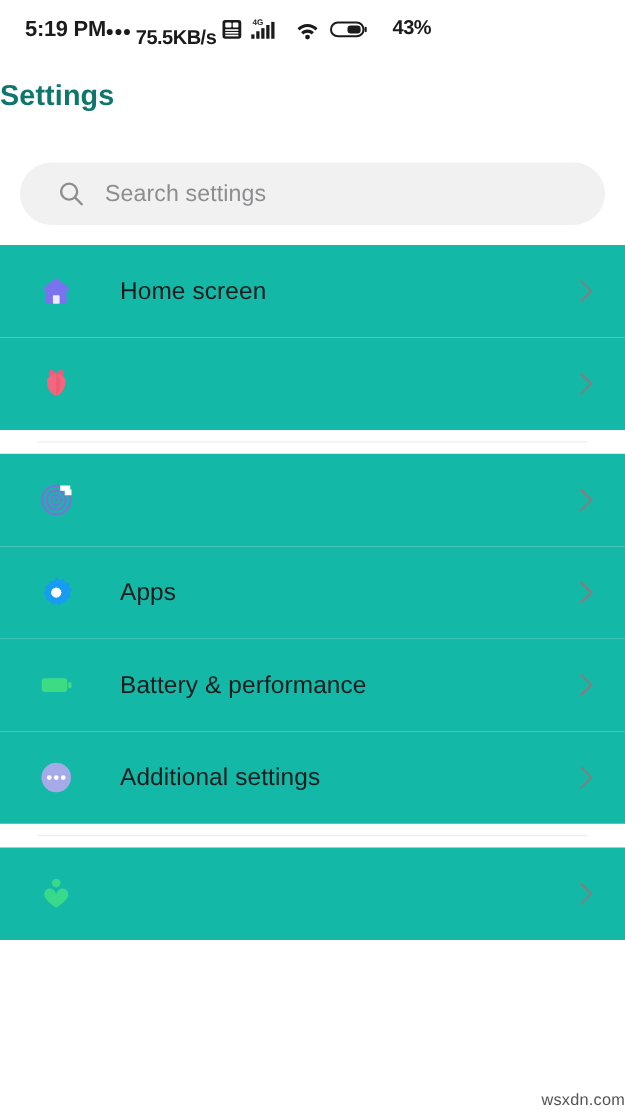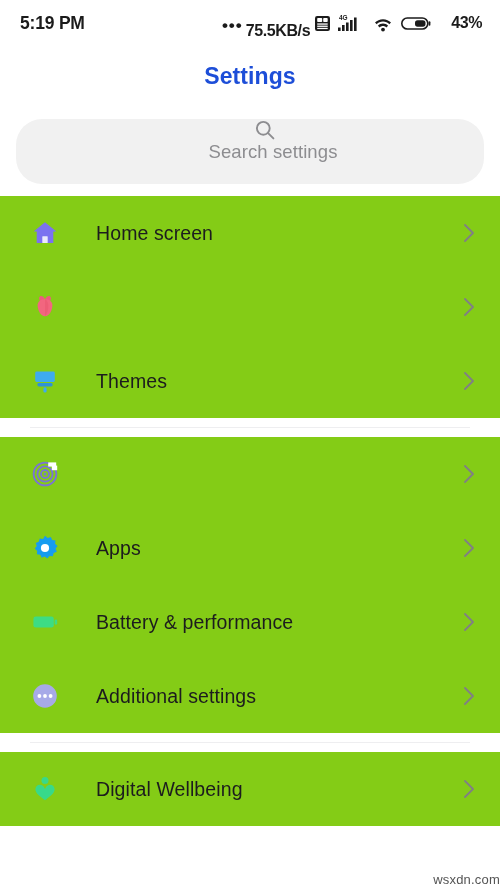--- a/index.html
+++ b/index.html
@@ -18,21 +18,20 @@
   }
 
   
   .statusbar {
     position: absolute;
     top: 0; left: 0;
     width: 500px;
     height: 46px;
     display: flex;
     align-items: center;
-    justify-content: space-between;
     padding: 0 18px 0 20px;
   }
   .status-clock {
     font-size: 17.5px;
     font-weight: bold;
     color: #1b1b1b;
     letter-spacing: -0.2px;
   }
   .status-right {
     display: flex;
@@ -65,58 +64,57 @@
     color: #1b1b1b;
     letter-spacing: -0.4px;
     margin-left: 17px;
   }
 
   
   .page-title {
     position: absolute;
     top: 63px; left: 0;
     width: 500px;
-    text-align: center;
+    text-align: left;
     font-size: 23px;
     font-weight: bold;
-    color: #1d4ed8;
+    color: #0f766e;
     letter-spacing: 0.1px;
   }
 
   
   .search-bar {
     position: absolute;
-    top: 119px;
+    top: 130px;
     left: 16px;
     width: 468px;
-    height: 65px;
+    height: 50px;
     background: #f1f1f1;
     border-radius: 26px;
     display: flex;
     align-items: center;
     padding-left: 30px;
-    flex-direction: column;
   }
   .search-placeholder {
     font-size: 18.5px;
     color: #8d8d90;
     margin-left: 16px;
     letter-spacing: 0.1px;
   }
 
   
   .list { position: absolute; top: 196px; left: 0; width: 500px; }
   .group { width: 500px; }
   .row {
     position: relative;
     height: 74px;
     display: flex;
     align-items: center;
     padding: 0 24px 0 30px;
-    background: #84cc16;
+    background: #14b8a6;
   }
   .row-icon {
     width: 30px;
     height: 30px;
     display: flex;
     align-items: center;
     justify-content: center;
     flex: none;
   }
   .row-label {
@@ -225,33 +223,20 @@
             <path d="M14 6.2c1.3-3 3.9-3.6 5.1-2.8 1.3.9 1.1 3-.4 4.8L14 6.2z" fill="#ee5c7d"></path>
             <path d="M6.6 12c0-3.3 3.3-6.1 7.4-6.1s7.4 2.8 7.4 6.1c0 5.4-3.3 11.3-7.4 11.3S6.6 17.4 6.6 12z" fill="#f2667f"></path>
             <path d="M14 5.9c2.2 1.6 3.3 4.1 3.3 7.2 0 4-1.3 8-3.3 10.2V5.9z" fill="#e9566f" opacity="0.55"></path>
           </svg>
         </span>
         <svg class="chevron" width="13" height="22" viewBox="0 0 13 22">
           <polyline points="2,3 10,11 2,19" fill="none" stroke="#808083" stroke-width="1.9" stroke-linecap="round" stroke-linejoin="round"></polyline>
         </svg>
       </div>
 
-      <div class="row">
-        <span class="row-icon">
-          <svg width="28" height="28" viewBox="0 0 28 28">
-            <rect x="4.2" y="4.6" width="19.6" height="10.4" rx="1.4" fill="#3eabf0"></rect>
-            <rect x="6.4" y="16" width="15.2" height="3.4" rx="1.4" fill="#2f93d8"></rect>
-            <rect x="12.4" y="20.2" width="3.2" height="5.2" rx="1.5" fill="#3eabf0"></rect>
-          </svg>
-        </span>
-        <span class="row-label">Themes</span>
-        <svg class="chevron" width="13" height="22" viewBox="0 0 13 22">
-          <polyline points="2,3 10,11 2,19" fill="none" stroke="#808083" stroke-width="1.9" stroke-linecap="round" stroke-linejoin="round"></polyline>
-        </svg>
-      </div>
     </div>
 
     <div class="divider"></div>
 
     <div class="group">
 
       <div class="row">
         <span class="row-icon">
           <svg width="28" height="28" viewBox="0 0 28 28">
             <circle cx="14" cy="14" r="11.4" fill="none" stroke="#7b72d6" stroke-width="1.8"></circle>
@@ -312,21 +297,20 @@
     <div class="divider"></div>
 
     <div class="group">
       <div class="row">
         <span class="row-icon">
           <svg width="28" height="28" viewBox="0 0 28 28">
             <circle cx="14" cy="5.4" r="3.5" fill="#38d98a"></circle>
             <path d="M14 25.2C9.4 21.8 4.4 18.6 4.4 14.3c0-2.6 2-4.5 4.4-4.5 1.9 0 3.6 1.1 4.4 2.7l.8 1.6.8-1.6c.8-1.6 2.5-2.7 4.4-2.7 2.4 0 4.4 1.9 4.4 4.5 0 4.3-5 7.5-9.6 10.9z" fill="#38d98a"></path>
           </svg>
         </span>
-        <span class="row-label">Digital Wellbeing</span>
         <svg class="chevron" width="13" height="22" viewBox="0 0 13 22">
           <polyline points="2,3 10,11 2,19" fill="none" stroke="#808083" stroke-width="1.9" stroke-linecap="round" stroke-linejoin="round"></polyline>
         </svg>
       </div>
     </div>
 
   </div>
 
   <div class="watermark">wsxdn.com</div>
 </div>

